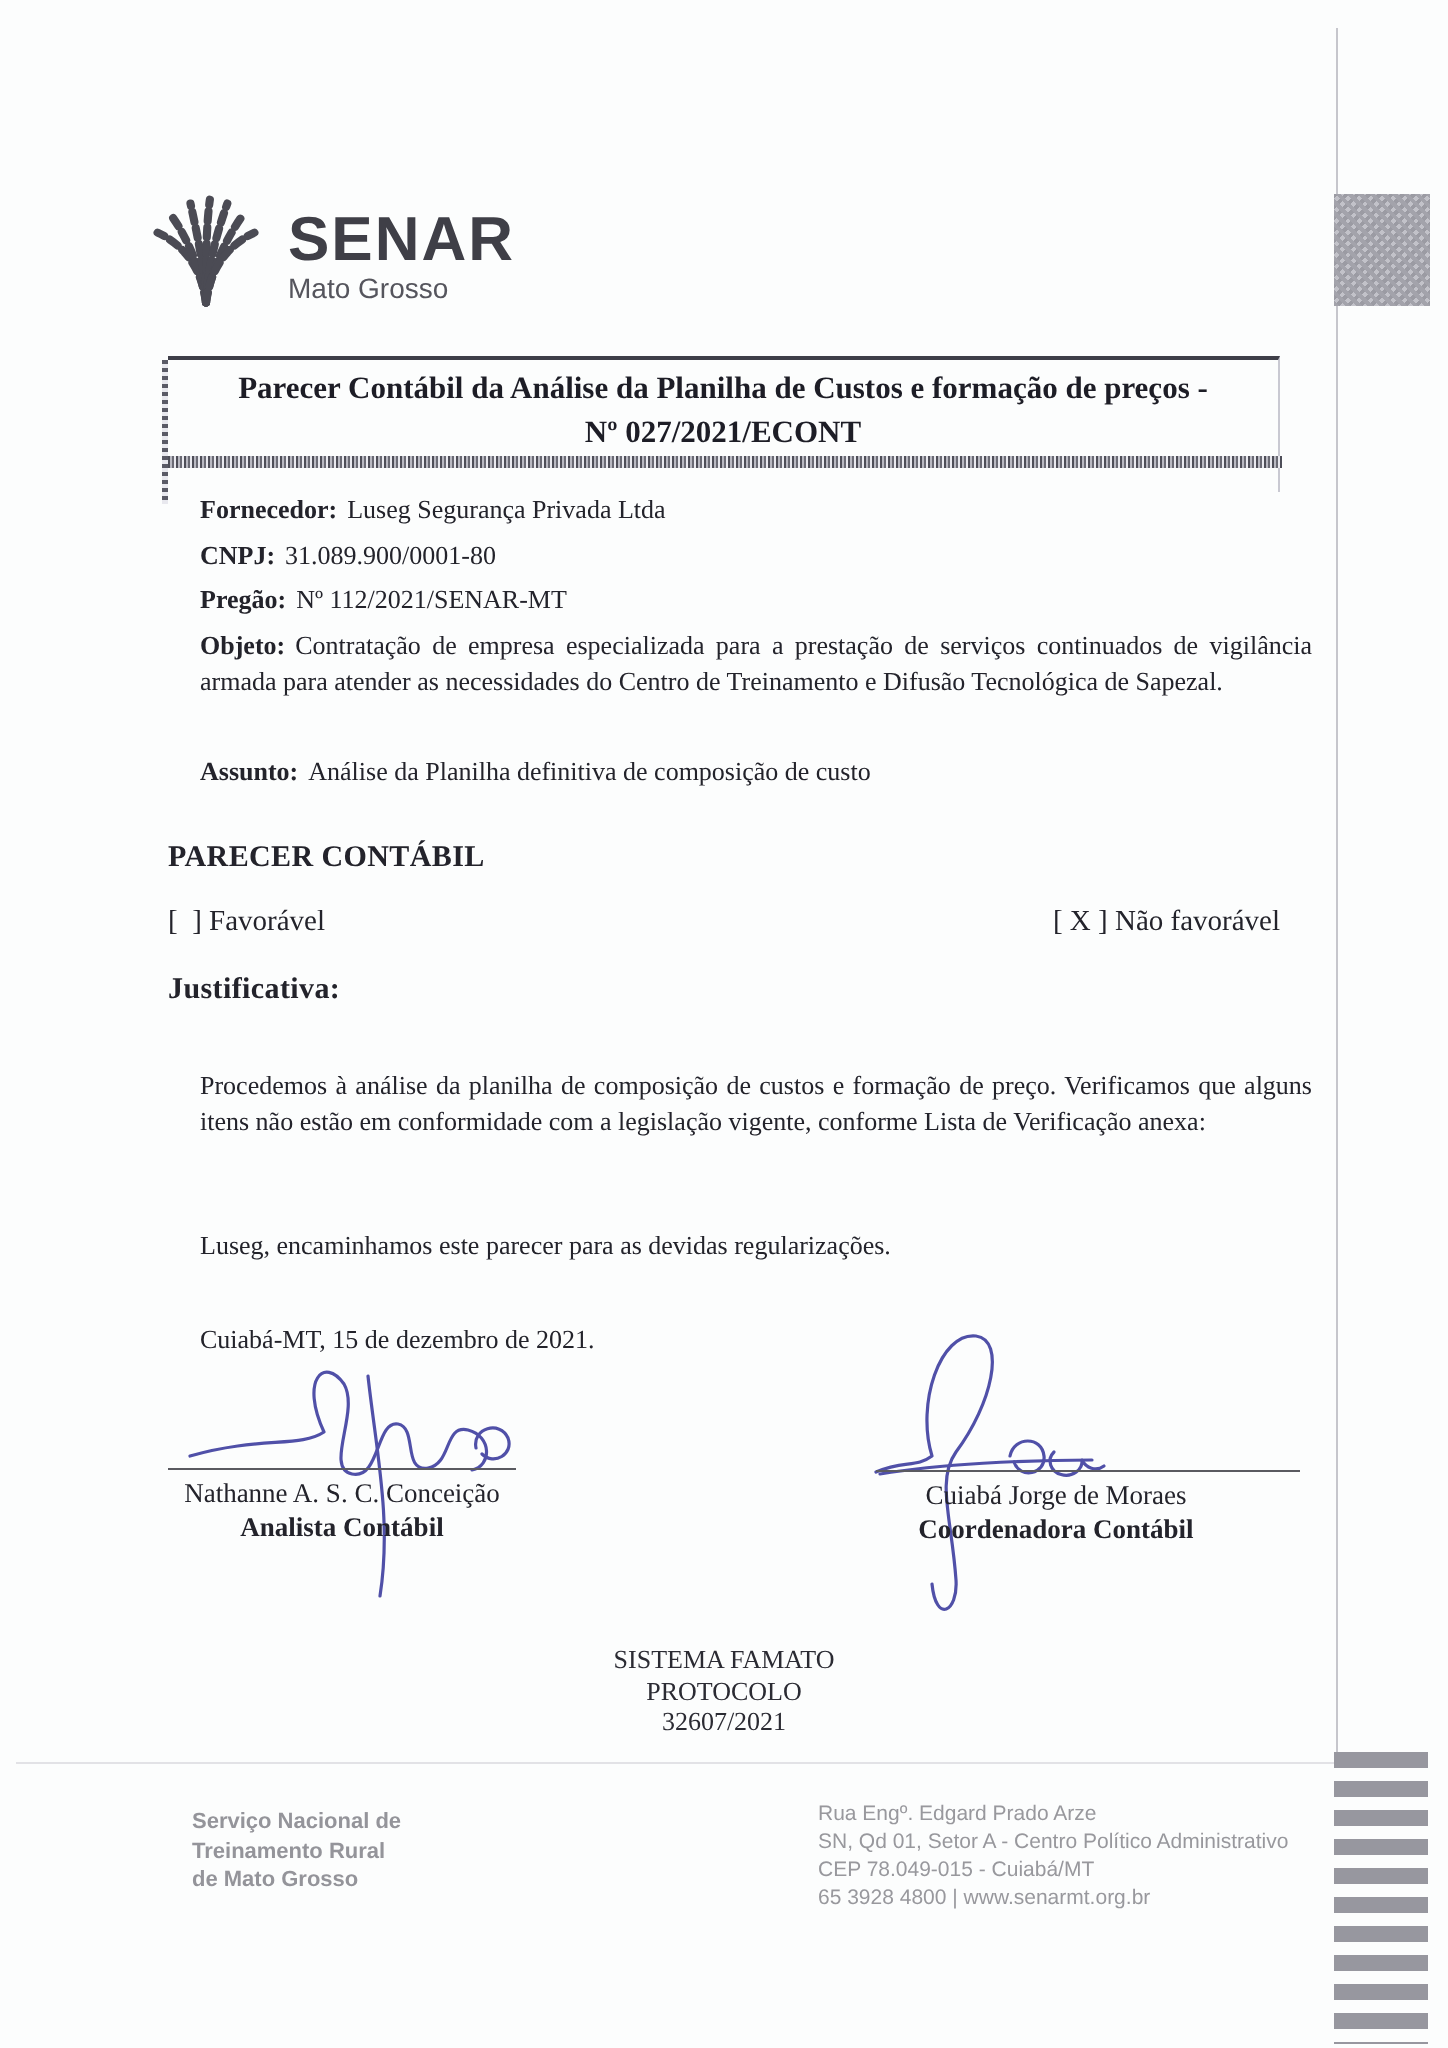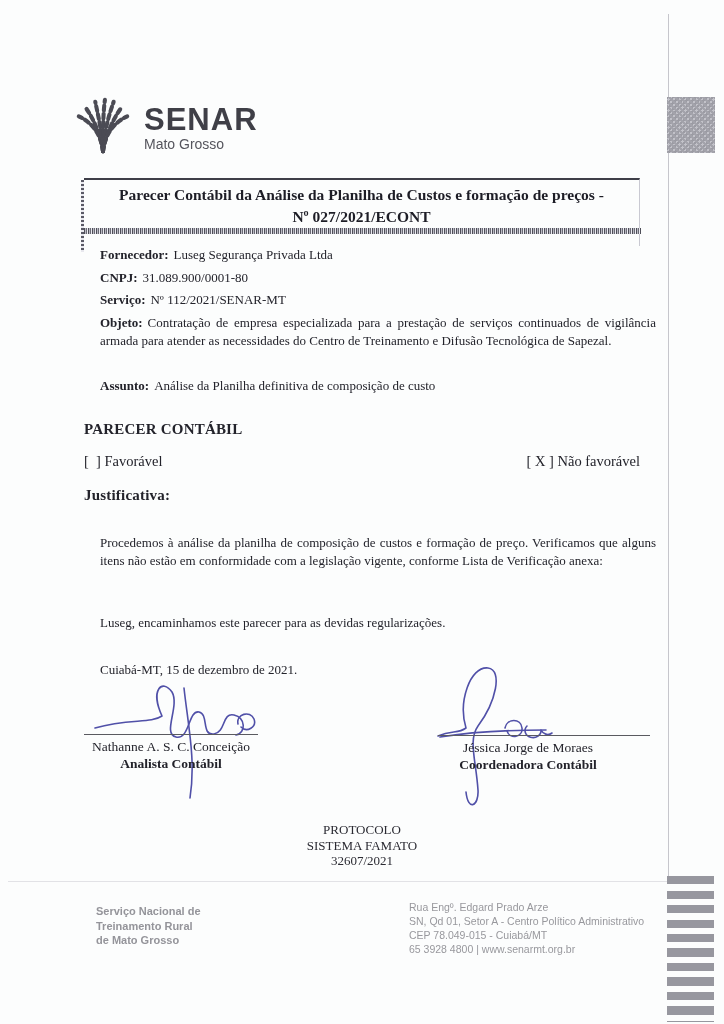--- a/index.html
+++ b/index.html
@@ -112,21 +112,21 @@
 </div>
 <div class="abs title-hatch"></div>
 
 <p class="abs line" style="top:246px">
   <b class="lbl">Fornecedor:</b><span>Luseg Segurança Privada Ltda</span>
 </p>
 <p class="abs line" style="top:269px">
   <b class="lbl">CNPJ:</b><span>31.089.900/0001-80</span>
 </p>
 <p class="abs line" style="top:291px">
-  <b class="lbl">Serviço:</b><span>Nº 112/2021/SENAR-MT</span>
+  <b class="lbl">Pregão:</b><span>Nº 112/2021/SENAR-MT</span>
 </p>
 <p class="abs line just" style="top:314px">
   <b class="lbl">Objeto:</b><span>Contratação de empresa especializada para a prestação de serviços continuados de vigilância armada para atender as necessidades do Centro de Treinamento e Difusão Tecnológica de Sapezal.</span>
 </p>
 <p class="abs line" style="top:377px">
   <b class="lbl">Assunto:</b><span>Análise da Planilha definitiva de composição de custo</span>
 </p>
 
 <p class="abs heading" style="top:421px">PARECER CONTÁBIL</p>
 
@@ -158,27 +158,27 @@
 </svg>
 
 <div class="abs sigline" style="left:84px;top:734px;width:174px;"></div>
 <div class="abs sig-name" style="left:61px;top:738px;width:220px;">
   <span>Nathanne A. S. C. Conceição</span>
   <b>Analista Contábil</b>
 </div>
 
 <div class="abs sigline" style="left:438px;top:735px;width:212px;"></div>
 <div class="abs sig-name" style="left:418px;top:739px;width:220px;">
-  <span>Jéssica Jorge de Moraes</span>
+  <span>Cuiabá Jorge de Moraes</span>
   <b>Coordenadora Contábil</b>
 </div>
 
 <div class="abs protocol">
+  <div>SISTEMA FAMATO</div>
   <div>PROTOCOLO</div>
-  <div>SISTEMA FAMATO</div>
   <div>32607/2021</div>
 </div>
 
 <div class="abs divider"></div>
 
 <div class="abs footer-org">
   <div>Serviço Nacional de</div>
   <div>Treinamento Rural</div>
   <div>de Mato Grosso</div>
 </div>

